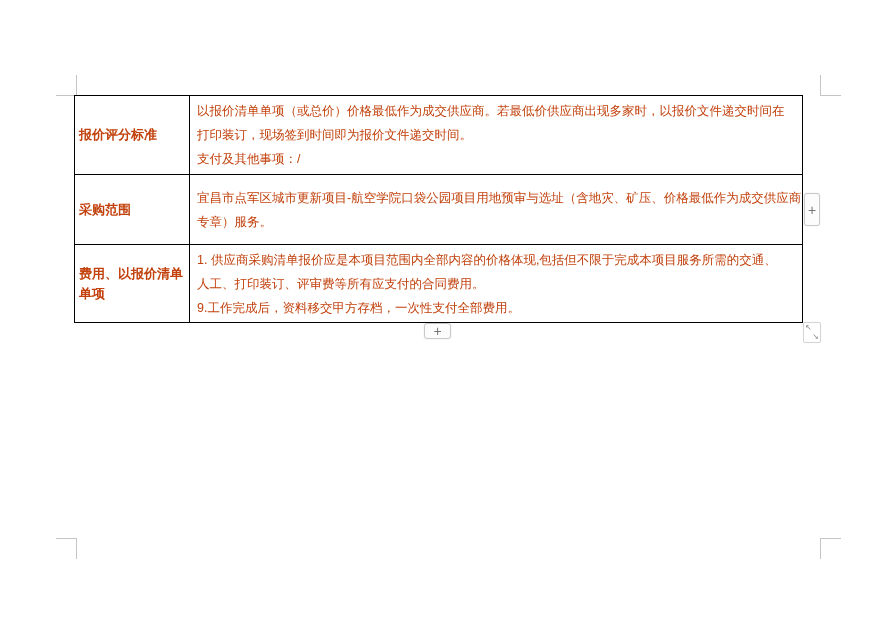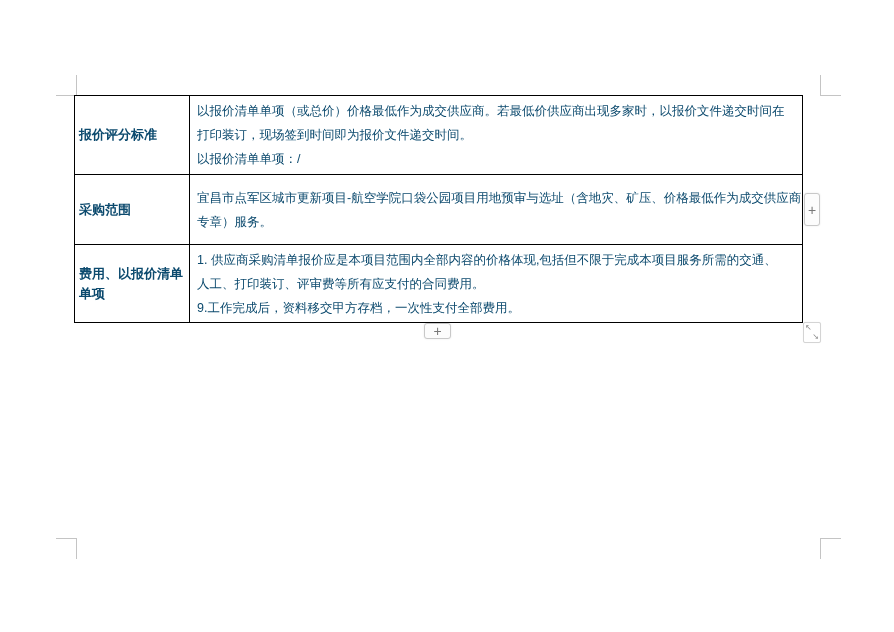--- a/index.html
+++ b/index.html
@@ -12,21 +12,21 @@
   .mark { position:absolute; width:20px; height:20px; }
   .mark.tl { left:56px; top:75px;  border-right:1.5px solid #c4c4c4; border-bottom:1.5px solid #c4c4c4; }
   .mark.tr { left:820px; top:75px; border-left:1.5px solid #c4c4c4;  border-bottom:1.5px solid #c4c4c4; }
   .mark.bl { left:56px; top:538px; border-right:1.5px solid #c4c4c4; border-top:1.5px solid #c4c4c4; }
   .mark.br { left:820px; top:538px;border-left:1.5px solid #c4c4c4;  border-top:1.5px solid #c4c4c4; }
 
   
   .doc-table { position:absolute; left:74px; top:95px; }
   table { border-collapse:collapse; table-layout:fixed; width:728px; }
   col.c1 { width:115px; } col.c2 { width:613px; }
-  td { border:1.5px solid #000; vertical-align:middle; color:#0c4a6e; }
+  td { border:1.5px solid #000; vertical-align:middle; color:#c2410c; }
   td.hd {
     font-weight:bold; text-align:left; font-size:13px; line-height:20px;
     padding:0 4px;
   }
   td.bd { font-size:12.5px; line-height:24px; padding:0 8px 0 7px; }
   td.bd .ln { white-space:nowrap; }
   tr.r1 { height:79px; } tr.r2 { height:70px; } tr.r3 { height:78px; }
 
   
   .plus-btn {
@@ -66,21 +66,21 @@
       <colgroup>
           <col class="c1">
           <col class="c2">
         </colgroup>
       <tbody>
           <tr class="r1">
         <td class="hd">报价评分标准</td>
         <td class="bd">
           <div class="ln">以报价清单单项（或总价）价格最低作为成交供应商。若最低价供应商出现多家时，以报价文件递交时间在</div>
           <div class="ln">打印装订，现场签到时间即为报价文件递交时间。</div>
-          <div class="ln">以报价清单单项：/</div>
+          <div class="ln">支付及其他事项：/</div>
         </td>
       </tr>
       <tr class="r2">
         <td class="hd">采购范围</td>
         <td class="bd">
           <div class="ln">宜昌市点军区城市更新项目-航空学院口袋公园项目用地预审与选址（含地灾、矿压、价格最低作为成交供应商</div>
           <div class="ln">专章）服务。</div>
         </td>
       </tr>
       <tr class="r3">

